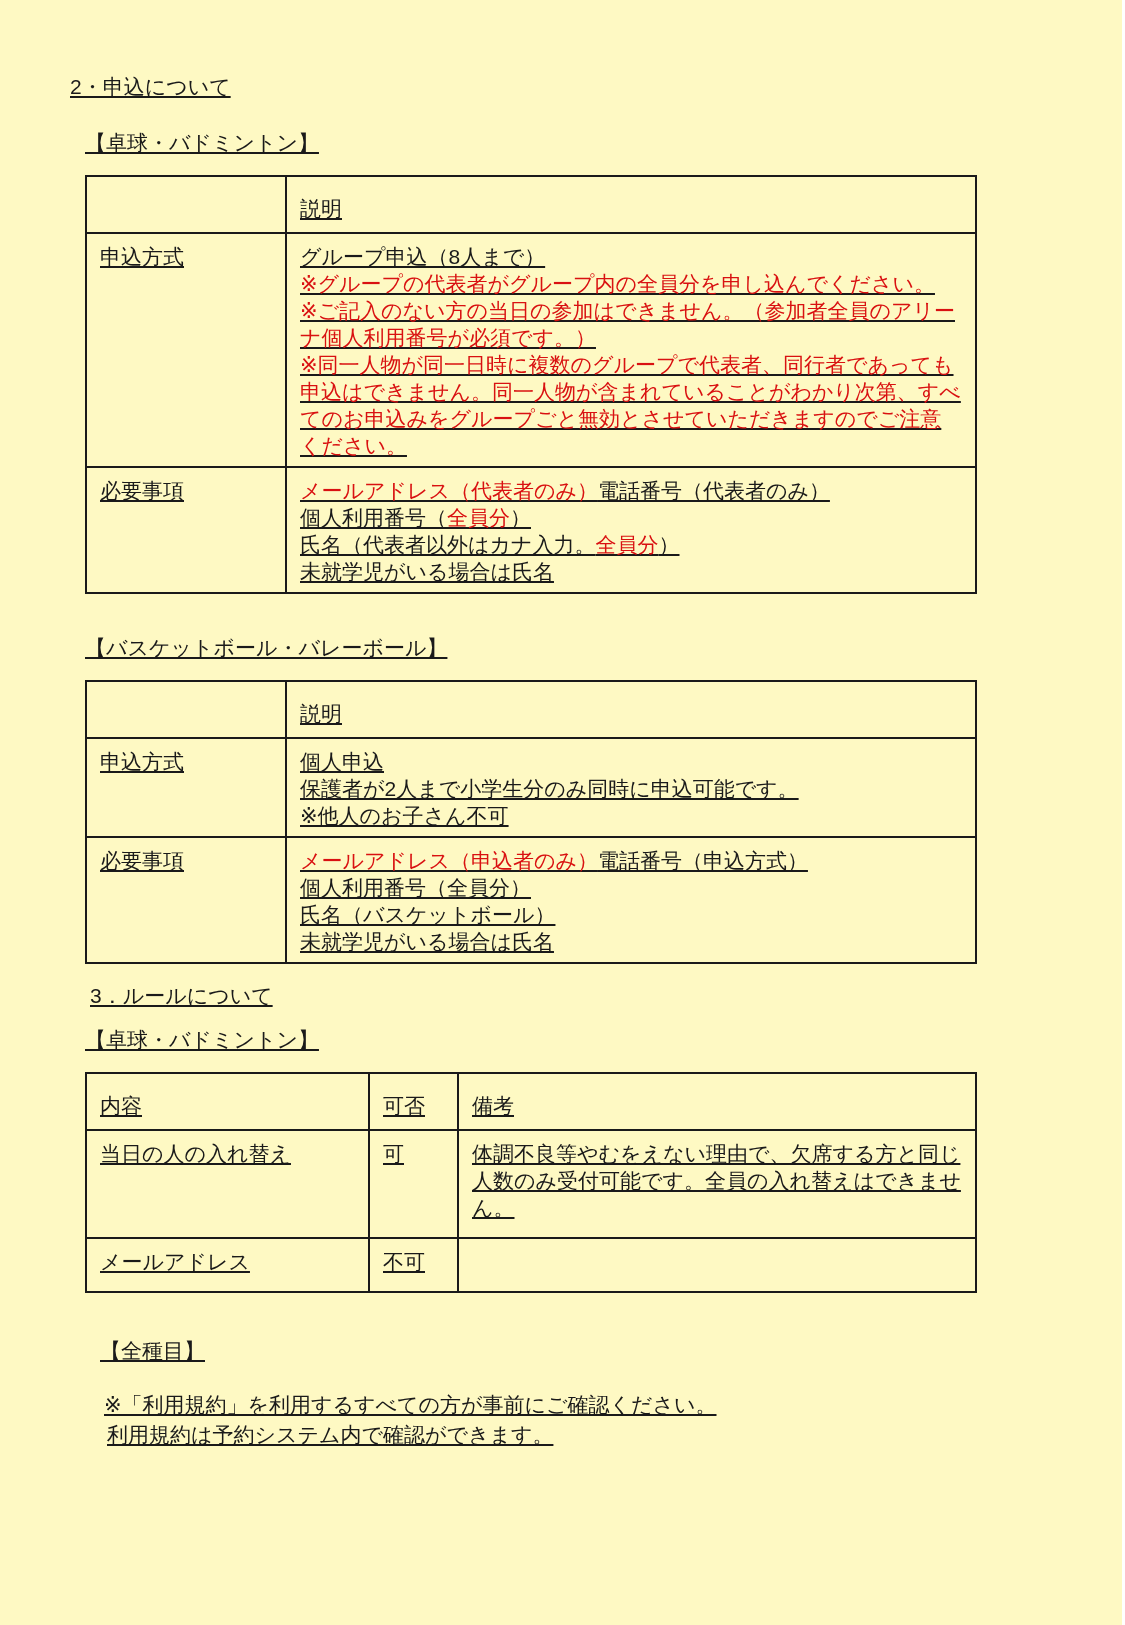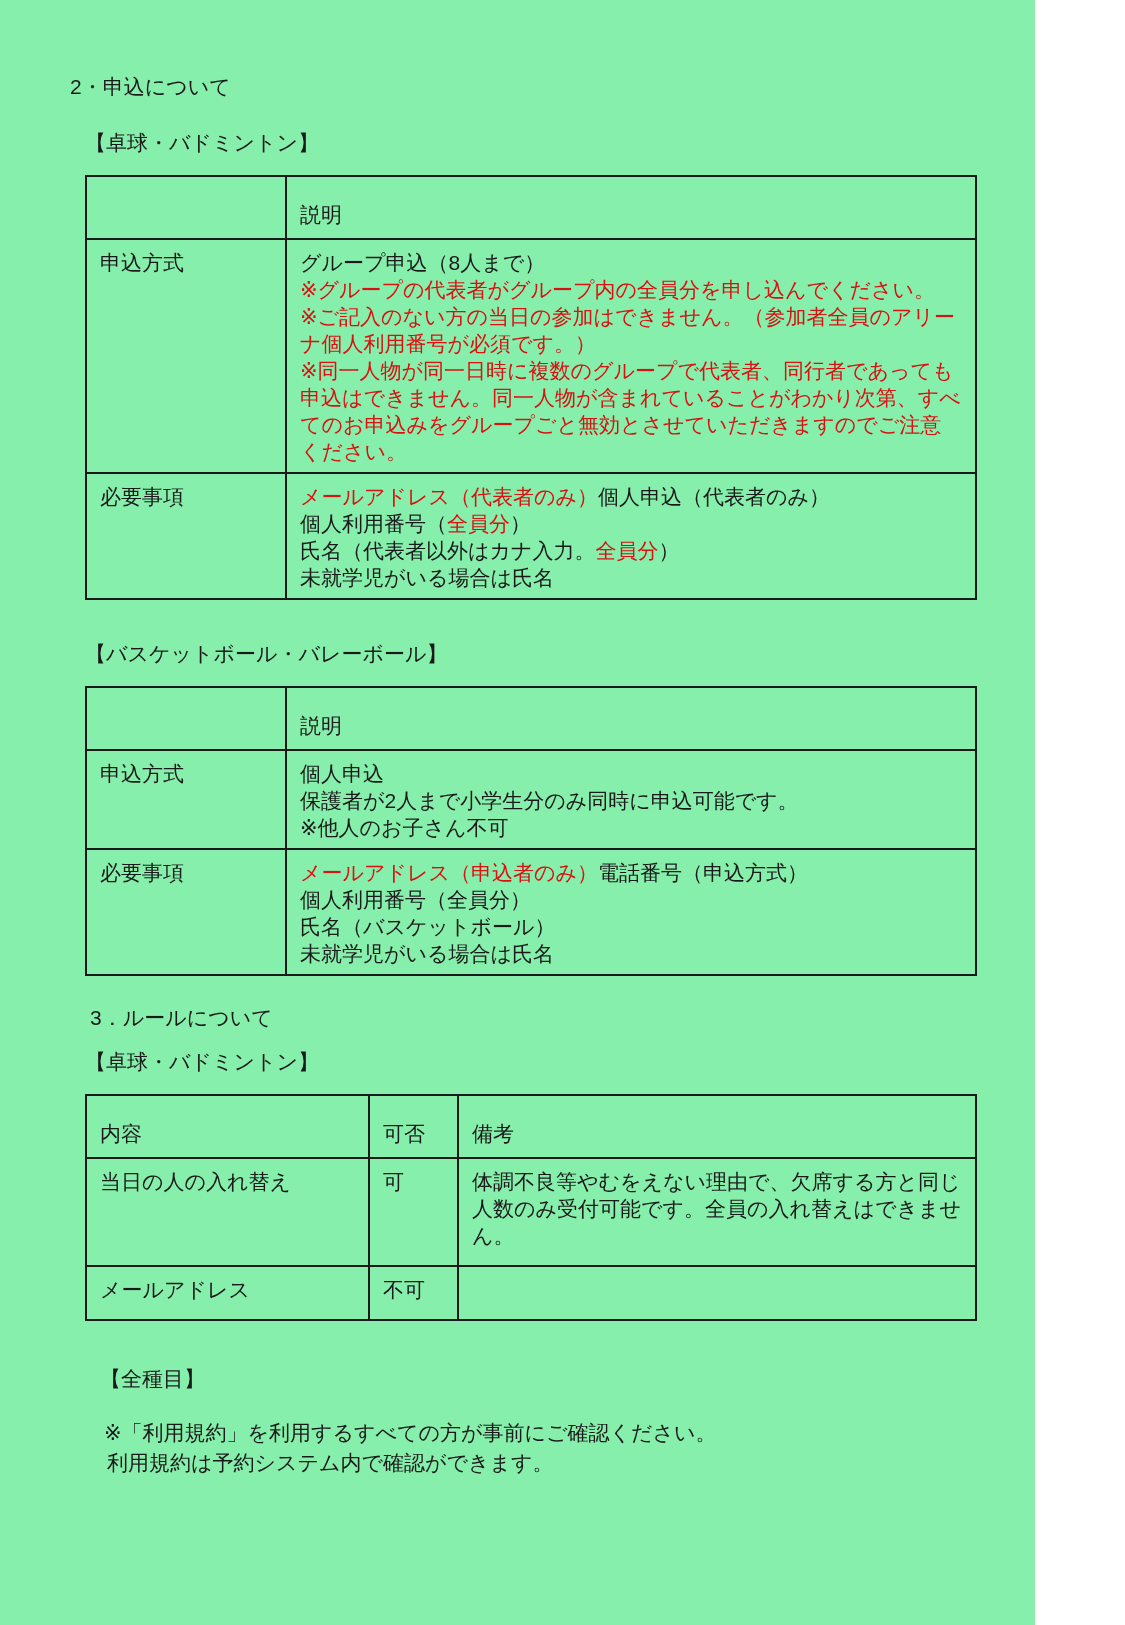--- a/index.html
+++ b/index.html
@@ -10,31 +10,32 @@
   body {
     width: 1125px;
     min-height: 1625px;
     font-family: "Liberation Sans", "DejaVu Sans", sans-serif;
     font-size: 21px;
     color: #1a1a1a;
     line-height: 27px;
   }
   .page {
     position: relative;
-    width: 1035px;
+    width: 1122px;
     min-height: 1625px;
-    background: #86efac;
+    background: #fef9c3;
     overflow: hidden;
+    text-decoration: underline;
   }
   .section-heading {
     margin: 73px 0 0 70px;
     line-height: 28px;
   }
   .section-heading.rules {
-    margin: 28px 0 0 90px;
+    margin: 18px 0 0 90px;
   }
   .group-title {
     margin: 28px 0 0 85px;
     line-height: 28px;
   }
   .group-title.second {
     margin-top: 40px;
   }
   .group-title.rules {
     margin-top: 16px;
@@ -48,21 +49,21 @@
   th, td {
     border: 2px solid #1a1a1a;
     vertical-align: top;
     text-align: left;
     font-weight: normal;
     line-height: 27px;
     padding: 9px 13px 7px 13px;
     overflow-wrap: break-word;
   }
   th {
-    padding: 24px 13px 10px 13px;
+    padding: 18px 13px 10px 13px;
   }
   .apply-table .col-label { width: 200px; }
   .apply-table .col-desc  { width: 690px; }
   .rules-table .col-item  { width: 283px; }
   .rules-table .col-allow { width: 89px; }
   .rules-table .col-note  { width: 518px; }
   .rules-table td {
     padding-bottom: 16px;
   }
   .line {
@@ -105,21 +106,21 @@
         <td>
           <div class="line"><span data-color="black">グループ申込（8人まで）</span></div>
           <div class="line"><span data-color="red">※グループの代表者がグループ内の全員分を申し込んでください。</span></div>
           <div class="line"><span data-color="red">※ご記入のない方の当日の参加はできません。（参加者全員のアリーナ個人利用番号が必須です。）</span></div>
           <div class="line"><span data-color="red">※同一人物が同一日時に複数のグループで代表者、同行者であっても申込はできません。同一人物が含まれていることがわかり次第、すべてのお申込みをグループごと無効とさせていただきますのでご注意ください。</span></div>
         </td>
       </tr>
       <tr>
         <td>必要事項</td>
         <td>
-          <div class="line"><span data-color="red">メールアドレス（代表者のみ）</span><span data-color="black">個人申込（代表者のみ）</span></div>
+          <div class="line"><span data-color="red">メールアドレス（代表者のみ）</span><span data-color="black">電話番号（代表者のみ）</span></div>
           <div class="line"><span data-color="black">個人利用番号（</span><span data-color="red">全員分</span><span data-color="black">）</span></div>
           <div class="line"><span data-color="black">氏名（代表者以外はカナ入力。</span><span data-color="red">全員分</span><span data-color="black">）</span></div>
           <div class="line"><span data-color="black">未就学児がいる場合は氏名</span></div>
         </td>
       </tr>
     </tbody>
   </table>
 
   <div class="group-title second">【バスケットボール・バレーボール】</div>
 

